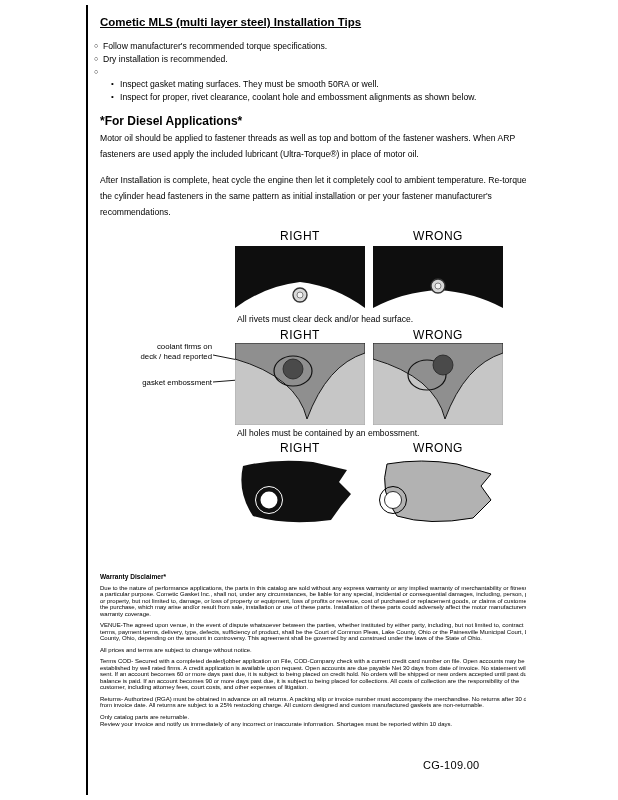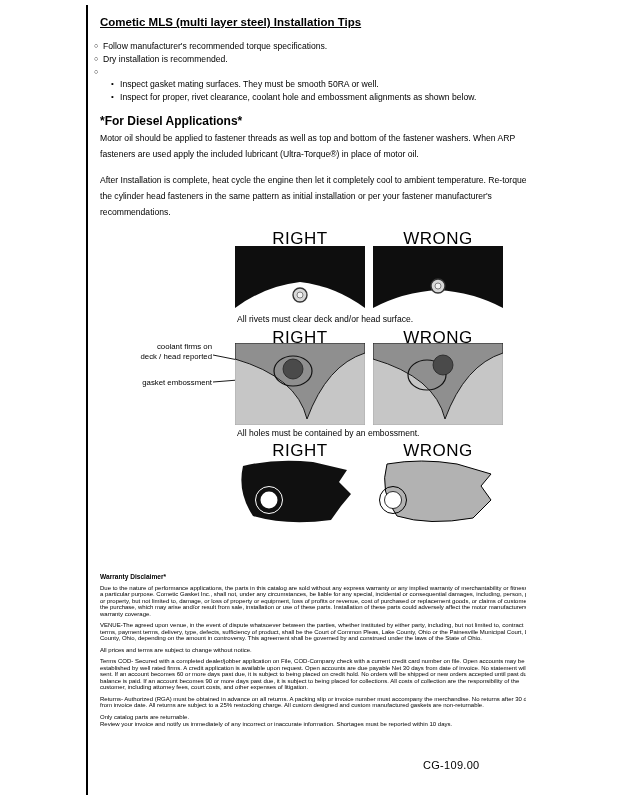--- a/index.html
+++ b/index.html
@@ -10,21 +10,21 @@
   .title{font-size:11.5px;font-weight:bold;text-decoration:underline;white-space:nowrap;}
   .bullets{font-size:8.6px;line-height:12.8px;}
   .brow{display:flex;}
   .brow .m1{width:9px;font-size:7px;flex:0 0 auto;}
   .brow.sub{margin-left:17px;}
   .brow.sub .m1{font-size:8px;}
   .diesel-h{font-size:12px;font-weight:bold;}
   .paras{width:430px;font-size:8.6px;line-height:16px;}
   .paras p{margin:0 0 10px 0;}
   .hdr-row{display:flex;width:268px;}
-  .hdr-row .cell{width:130px;text-align:center;font-size:17px;letter-spacing:0.5px;}
+  .hdr-row .cell{width:130px;text-align:center;font-size:12px;letter-spacing:0.5px;}
   .hdr-row .gap{width:8px;}
   .panel-row{display:flex;}
   .panel-row .gap{width:8px;}
   .caption{font-size:8.6px;}
   .dlabel{font-size:7.8px;line-height:9.5px;text-align:right;width:94px;}
   .warranty{width:440px;font-size:6px;line-height:6.5px;}
   .warranty .wh{font-size:6.6px;font-weight:bold;margin:0 0 4px 0;}
   .warranty p{margin:0 0 5px 0;}
   .warranty p.tight{margin-bottom:1px;}
   .footer-code{font-size:11px;letter-spacing:0.3px;margin-left:35px;}

